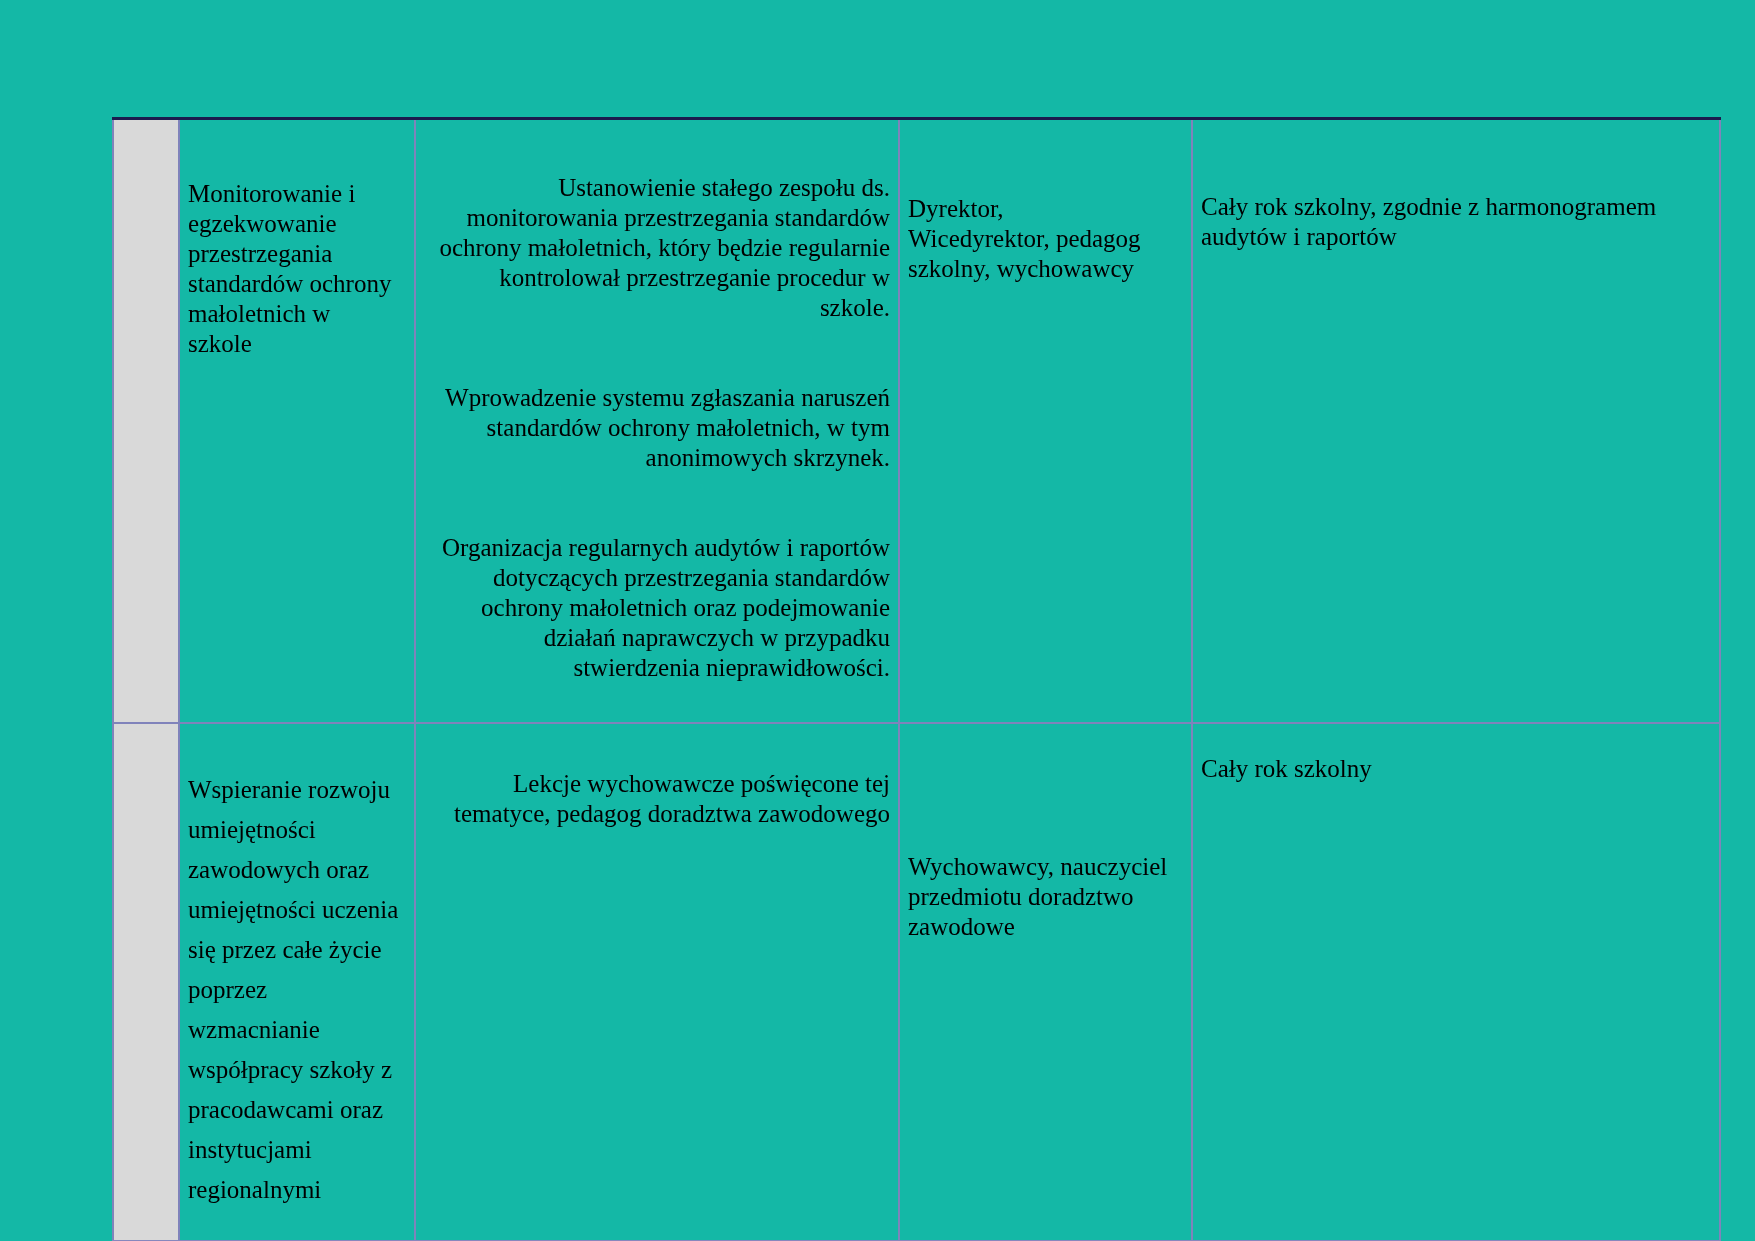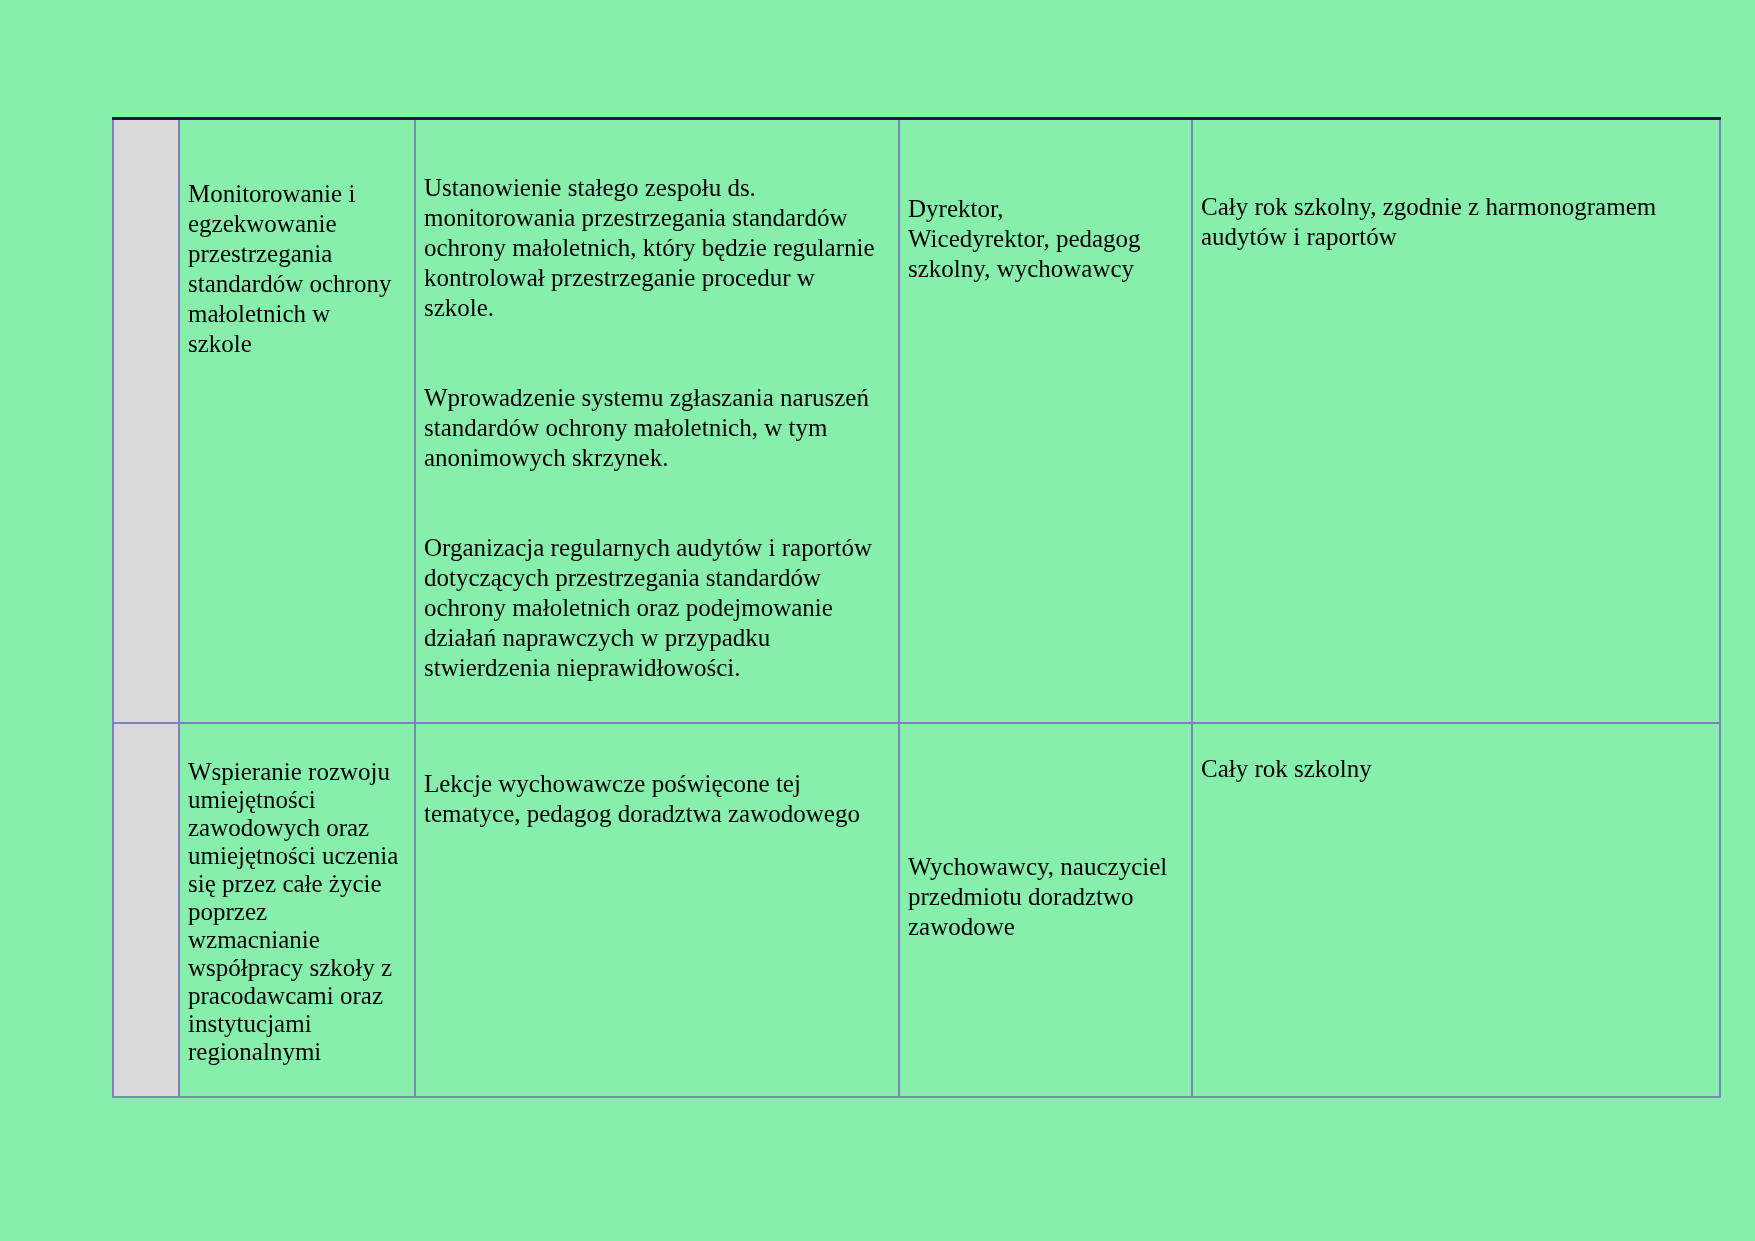--- a/index.html
+++ b/index.html
@@ -4,21 +4,21 @@
 <style>
   html, body {
     margin: 0;
     padding: 0;
     background: #ffffff;
   }
   .page {
     position: relative;
     width: 1755px;
     height: 1241px;
-    background: #86efac;
+    background: #14b8a6;
     font-family: "Liberation Serif", "DejaVu Serif", serif;
     color: #000000;
     overflow: hidden;
   }
   table.doc-table {
     position: absolute;
     left: 112px;
     top: 117px;
     border-collapse: collapse;
     table-layout: fixed;
@@ -42,26 +42,27 @@
   }
   td.cell-timing { border-right: 2px solid #3d3d92; }
 
   tr.row-1 { height: 604px; }
   tr.row-2 { height: 316px; }
 
   
   .mt-r1-task   { margin-top: 29px; }
   .mt-r1-resp   { margin-top: 44px; }
   .mt-r1-time   { margin-top: 42px; }
-  .mt-r2-task   { margin-top: 4px; line-height: 28px; }
+  .mt-r2-task   { margin-top: 16px; line-height: 40px; }
   .mt-r2-resp   { margin-top: 98px; }
   .mt-r2-time   { }
 
   td.cell-actions p {
     margin: 0 0 30px 0;
+    text-align: right;
   }
   td.cell-actions p:first-child { margin-top: 23px; }
   tr.row-2 td.cell-actions p:first-child { margin-top: 15px; }
   td.cell-actions p:last-child { margin-bottom: 0; }
 </style>
 </head>
 <body>
 
 <div class="page">
   <table class="doc-table">

